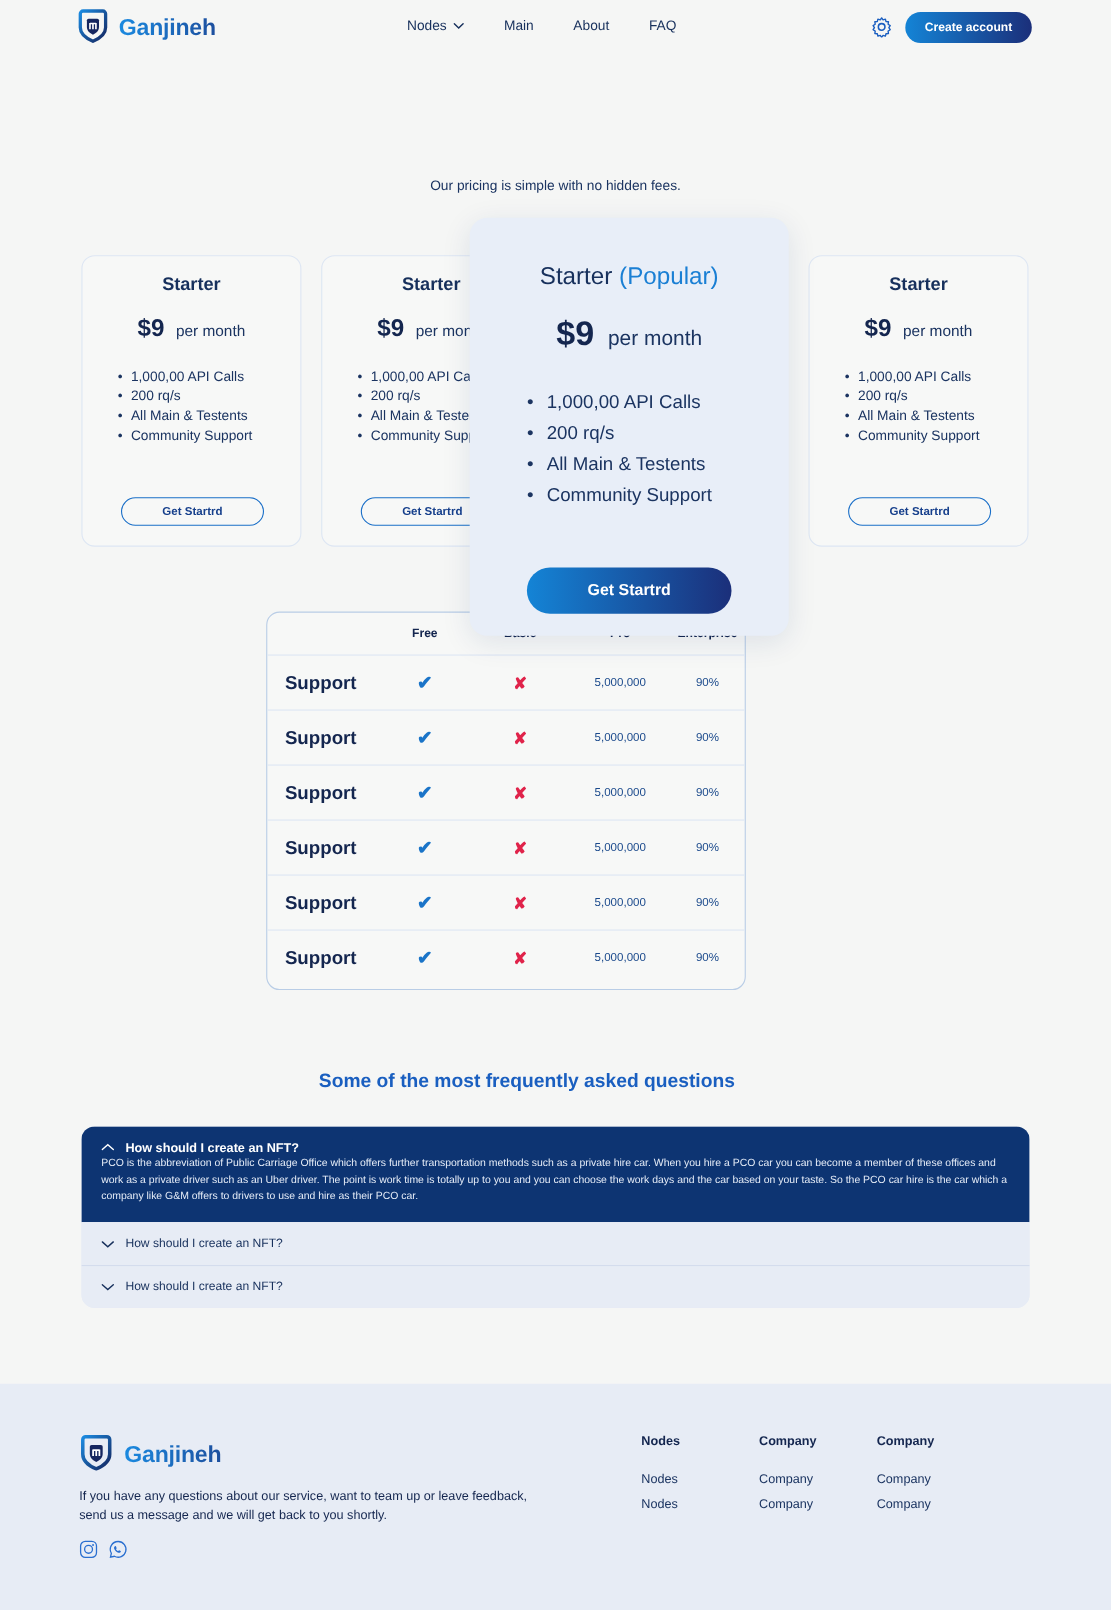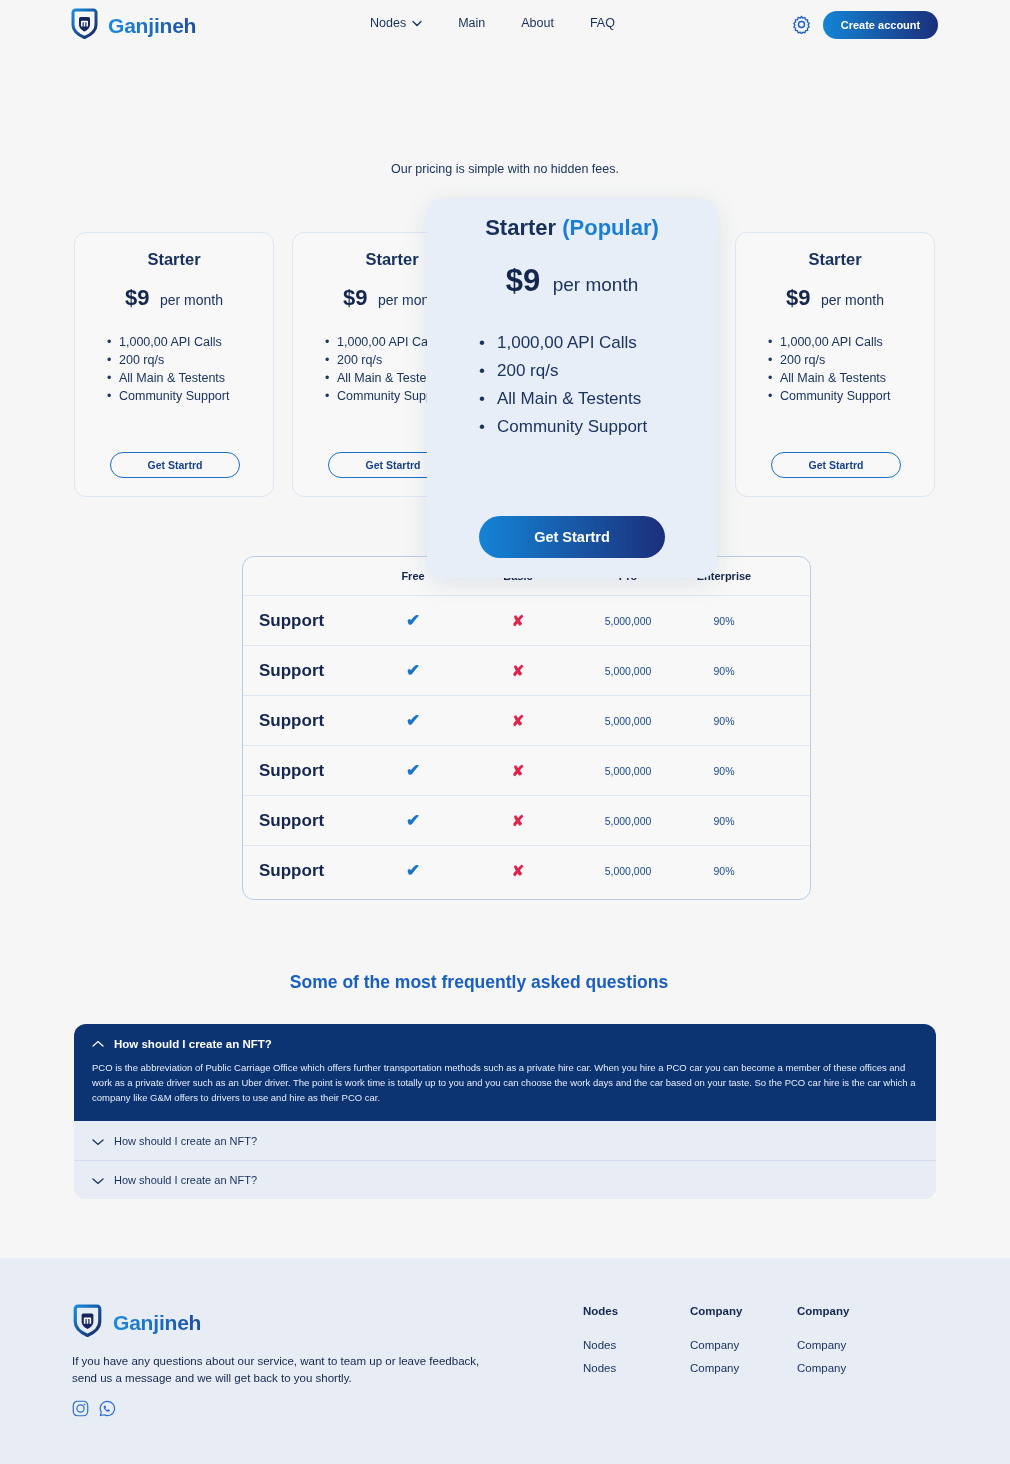--- a/index.html
+++ b/index.html
@@ -83,22 +83,22 @@
     display: flex; align-items: center; justify-content: center;
   }
 
   
   .pop-card {
     position: absolute; top: 198px; left: 427px; width: 290px; height: 380px;
     background: #e8eef8; border-radius: 16px; z-index: 20;
     box-shadow: 0 6px 26px rgba(20,50,110,0.10);
   }
   .pop-title {
-    text-align: center; margin-top: 17px; font-size: 22px;
-    font-weight: bold; color: #17305c;
+    text-align: center; margin-top: 40px; font-size: 22px;
+    font-weight: normal; color: #17305c;
   }
   .pop-title .pop-word { color: #1a7fd4; }
   .pop-price { text-align: center; margin-top: 22px; }
   .pop-price .amt { font-size: 31px; font-weight: bold; color: #14264f; }
   .pop-price .per { font-size: 19px; color: #1b3461; margin-left: 8px; }
   .pop-feats { margin: 30px 0 0 52px; list-style: none; }
   .pop-feats li {
     font-size: 17px; color: #1b3461; line-height: 28px;
     position: relative; padding-left: 18px;
   }
@@ -107,21 +107,21 @@
     position: absolute; left: 52px; bottom: 20px; width: 186px; height: 42px;
     border-radius: 21px; border: none; cursor: pointer;
     background: linear-gradient(90deg, #1484d6 0%, #1b2f7a 100%);
     color: #fff; font-size: 14.5px; font-weight: bold;
     font-family: "Liberation Sans", sans-serif;
     display: flex; align-items: center; justify-content: center;
   }
 
   
   .table-wrap {
-    position: absolute; top: 556px; left: 242px; width: 569px; height: 344px;
+    position: absolute; top: 556px; left: 242px; width: 436px; height: 344px;
     background: #f7f8f7; border: 1px solid #b9cde6; border-radius: 12px;
     overflow: hidden;
   }
   .trow { display: flex; align-items: center; height: 50px; }
   .trow.head { height: 38px; }
   .trow + .trow { border-top: 1px solid #dde6f3; }
   .tc { font-size: 10.5px; color: #1b4a8c; text-align: center; }
   .tc.c-label { width: 120px; text-align: left; padding-left: 16px; color: #14264f; font-size: 17px; font-weight: bold; }
   .tc.c-free { width: 100px; }
   .tc.c-basic { width: 110px; }
@@ -139,21 +139,21 @@
   .faq-wrap {
     position: absolute; top: 1024px; left: 74px; width: 862px;
     border-radius: 12px; overflow: hidden; background: #e7ecf5;
   }
   .faq-open { background: #0d3472; padding: 14px 18px 16px 18px; }
   .faq-q-open {
     display: flex; align-items: center; gap: 10px;
     font-size: 11.5px; font-weight: bold; color: #ffffff;
   }
   .faq-a {
-    margin-top: 10px; font-size: 9.5px; line-height: 15px; color: #e5ecf7;
+    font-size: 9.5px; line-height: 15px; color: #e5ecf7;
   }
   .faq-closed {
     display: flex; align-items: center; gap: 10px; height: 39px;
     padding: 0 18px; background: #e7ecf5; cursor: pointer;
   }
   .faq-closed + .faq-closed { border-top: 1px solid #d4dced; }
   .faq-q-closed { font-size: 11px; color: #17305c; }
   .chev { display: inline-block; }
 
   

